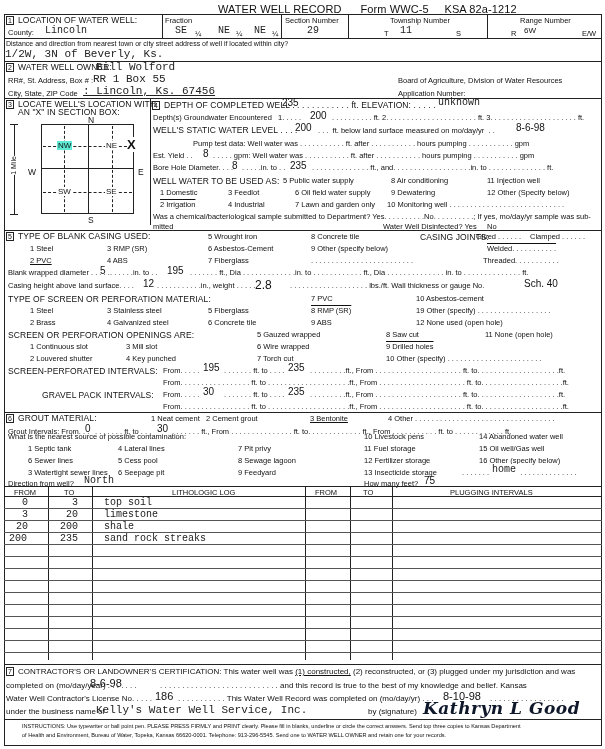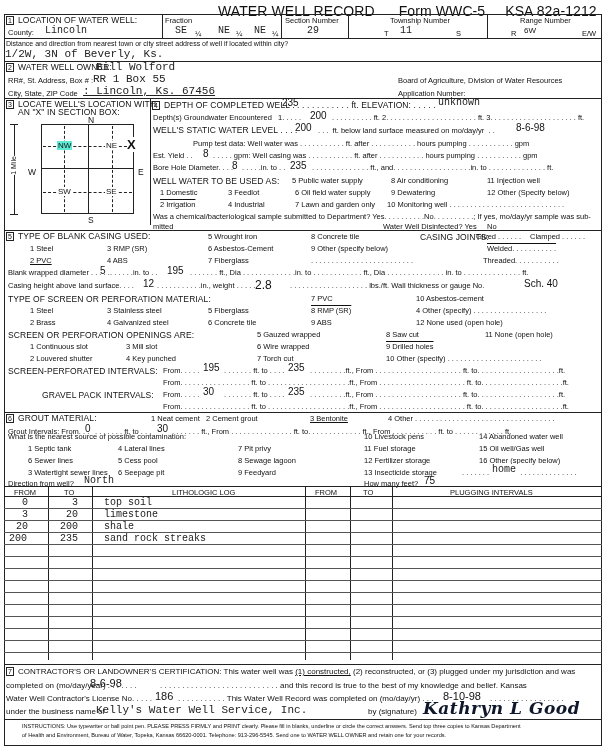--- a/index.html
+++ b/index.html
@@ -17,21 +17,21 @@
   .ul { text-decoration: underline; }
   .ol { text-decoration: overline; }
   .sig { font-family: "DejaVu Serif", serif; font-style: italic; font-size: 17px; font-weight: bold; letter-spacing: 0.5px; color: #0f172a; }
   .grid-cell { position: absolute; border: 1px solid #222; }
   .dash-v { position: absolute; width: 0; border-left: 1.2px dashed #222; }
   .dash-h { position: absolute; height: 0; border-top: 1.2px dashed #222; }
 </style>
 </head>
 <body>
 
-<div class="abs cap" style="left:218px;top:3px;font-size:14px;">
+<div class="abs cap" style="left:218px;top:3px;font-size:11px;">
   <span>WATER WELL RECORD</span>&nbsp;&nbsp;&nbsp;&nbsp;&nbsp;&nbsp;<span>Form WWC-5</span>&nbsp;&nbsp;&nbsp;&nbsp;&nbsp;<span>KSA 82a-1212</span>
 </div>
 
 <div class="box" style="left:4px;top:14px;width:598px;height:732px;"></div>
 
 <div class="vl" style="left:162px;top:14px;height:24px;"></div>
 <div class="vl" style="left:281px;top:14px;height:24px;"></div>
 <div class="vl" style="left:348px;top:14px;height:24px;"></div>
 <div class="vl" style="left:487px;top:14px;height:24px;"></div>
 <div class="hl" style="left:4px;top:38px;width:598px;"></div>
@@ -111,30 +111,30 @@
 <div class="abs lbl" style="left:332px;top:113px;">. . . . . . . . . . <span>ft. 2. . . . . . . . . . . . . . . . . . . . . . ft. 3. . . . . . . . . . . . . . . . . . . . . ft.</span></div>
 
 <div class="abs cap" style="left:153px;top:125px;"><span>WELL'S STATIC WATER LEVEL</span> . . . .</div>
 <div class="abs" style="left:295px;top:122px;font-size:10px;">200</div>
 <div class="abs lbl" style="left:318px;top:126px;">. . .&nbsp;&nbsp;<span>ft. below land surface measured on mo/day/yr</span>&nbsp;&nbsp;. .</div>
 <div class="abs" style="left:516px;top:122px;font-size:10px;">8-6-98</div>
 
 <div class="abs lbl" style="left:193px;top:139px;">Pump test data:   Well water was  . . . . . . . . . . .  ft. after  . . . . . . . . . . .  hours pumping . . . . . . . . . . .  gpm</div>
 <div class="abs lbl" style="left:153px;top:151px;"><span>Est. Yield</span> . .</div>
 <div class="abs" style="left:203px;top:148px;font-size:10px;">8</div>
-<div class="abs lbl" style="left:213px;top:151px;">. . . . .&nbsp;<span>gpm:   Well casing was  . . . . . . . . . . .  ft. after  . . . . . . . . . . .  hours pumping . . . . . . . . . . .  gpm</span></div>
+<div class="abs lbl" style="left:213px;top:151px;">. . . . .&nbsp;<span>gpm:   Well water was  . . . . . . . . . . .  ft. after  . . . . . . . . . . .  hours pumping . . . . . . . . . . .  gpm</span></div>
 
 <div class="abs lbl" style="left:153px;top:163px;"><span>Bore Hole Diameter</span>. . . .</div>
 <div class="abs" style="left:232px;top:160px;font-size:10px;">8</div>
 <div class="abs lbl" style="left:242px;top:163px;">. . . . .<span>in. to</span> . .</div>
 <div class="abs" style="left:290px;top:160px;font-size:10px;">235</div>
 <div class="abs lbl" style="left:312px;top:163px;">. . . . . . . . . . . . . . <span>ft., and. . . . . . . . . . . . . . . . . . .in. to  . . . . . . . . . . . . . . ft.</span></div>
 
 <div class="abs cap" style="left:153px;top:176px;">WELL WATER TO BE USED AS:</div>
-<div class="abs lbl" style="left:292px;top:176px;">5 Public water supply</div>
+<div class="abs lbl" style="left:283px;top:176px;">5 Public water supply</div>
 <div class="abs lbl" style="left:391px;top:176px;">8 Air conditioning</div>
 <div class="abs lbl" style="left:487px;top:176px;">11 Injection well</div>
 <div class="abs lbl" style="left:160px;top:188px;">1 Domestic</div>
 <div class="abs lbl" style="left:228px;top:188px;">3 Feedlot</div>
 <div class="abs lbl" style="left:295px;top:188px;">6 Oil field water supply</div>
 <div class="abs lbl" style="left:391px;top:188px;">9 Dewatering</div>
 <div class="abs lbl" style="left:487px;top:188px;">12 Other (Specify below)</div>
 <div class="abs lbl ol" style="left:160px;top:200px;">2 Irrigation</div>
 <div class="abs lbl" style="left:228px;top:200px;">4 Industrial</div>
 <div class="abs lbl" style="left:295px;top:200px;">7 Lawn and garden only</div>
@@ -175,21 +175,21 @@
 <div class="abs lbl" style="left:290px;top:281px;">. . . . . . . . . . . . . . . . . . . <span>lbs./ft. Wall thickness or gauge No.</span></div>
 <div class="abs" style="left:524px;top:278px;font-size:10px;">Sch. 40</div>
 
 <div class="abs cap" style="left:8px;top:294px;">TYPE OF SCREEN OR PERFORATION MATERIAL:</div>
 <div class="abs lbl" style="left:30px;top:306px;">1 Steel</div>
 <div class="abs lbl" style="left:107px;top:306px;">3 Stainless steel</div>
 <div class="abs lbl" style="left:208px;top:306px;">5 Fiberglass</div>
 <div class="abs lbl" style="left:311px;top:294px;">7 PVC</div>
 <div class="abs lbl ol" style="left:311px;top:306px;">8 RMP (SR)</div>
 <div class="abs lbl" style="left:416px;top:294px;">10 Asbestos-cement</div>
-<div class="abs lbl" style="left:416px;top:306px;">4 Other (specify) . . . . . . . . . . . . . . . . . .</div>
+<div class="abs lbl" style="left:416px;top:306px;">19 Other (specify) . . . . . . . . . . . . . . . . . .</div>
 <div class="abs lbl" style="left:30px;top:318px;">2 Brass</div>
 <div class="abs lbl" style="left:107px;top:318px;">4 Galvanized steel</div>
 <div class="abs lbl" style="left:208px;top:318px;">6 Concrete tile</div>
 <div class="abs lbl" style="left:311px;top:318px;">9 ABS</div>
 <div class="abs lbl" style="left:416px;top:318px;">12 None used (open hole)</div>
 
 <div class="abs cap" style="left:8px;top:330px;">SCREEN OR PERFORATION OPENINGS ARE:</div>
 <div class="abs lbl" style="left:257px;top:330px;">5 Gauzed wrapped</div>
 <div class="abs lbl" style="left:386px;top:330px;">8 Saw cut</div>
 <div class="abs lbl" style="left:485px;top:330px;">11 None (open hole)</div>

